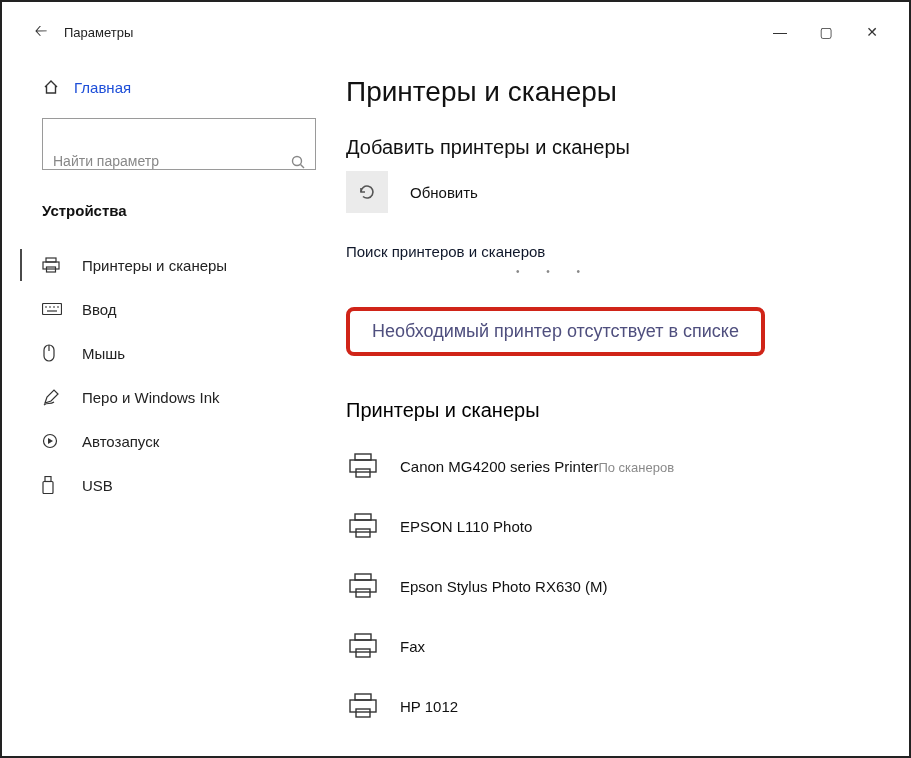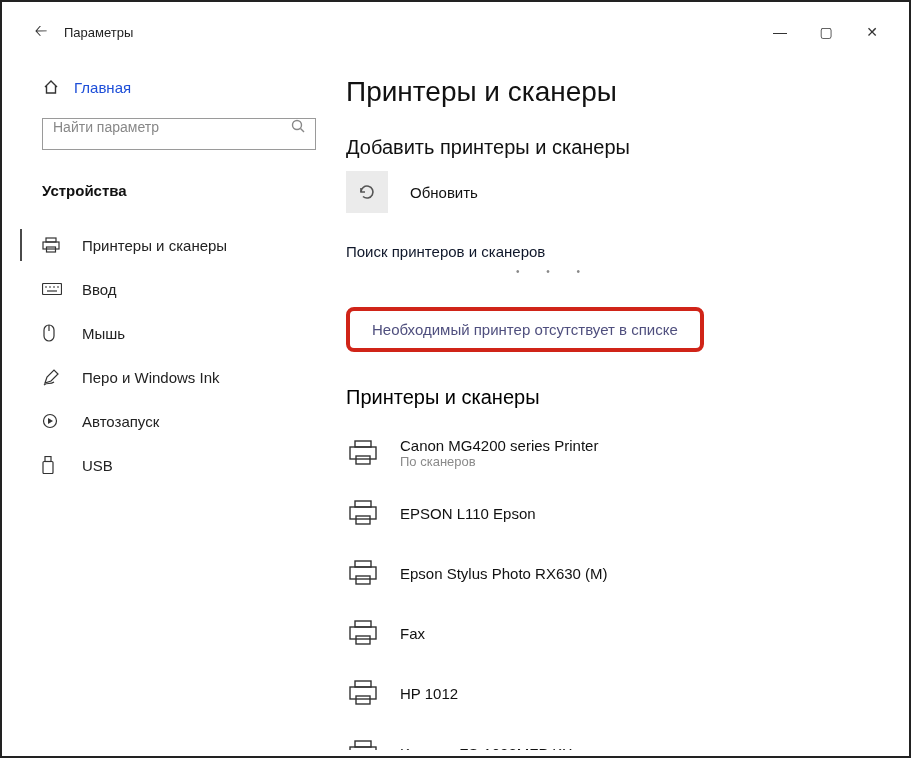--- a/index.html
+++ b/index.html
@@ -57,23 +57,23 @@
 }
 .home-row {
   display:flex;align-items:center;gap:14px;
   padding:8px 0 8px 22px;
   font-size:15px;color:#1d4ed8;
   cursor:pointer;
 }
 .home-row .icon{width:18px;height:18px;display:flex;align-items:center;justify-content:center;}
 .search {
   margin:14px 22px 0 22px;
-  height:32px;
+  height:52px;
   border:1px solid #9a9a9a;
-  display:flex;align-items:flex-start;
+  display:flex;align-items:flex-end;
   padding:0 10px;
   color:#6b6b6b;
   font-size:14px;
 }
 .search span { color:#888; }
 .search .sicon { margin-left:auto;color:#888;font-size:14px;}
 .section-label{
   margin:32px 22px 0 22px;
   font-size:15px;font-weight:600;color:#111;
 }
@@ -110,33 +110,33 @@
   color:#555;font-size:18px;cursor:pointer;
 }
 .refresh-label{font-size:15px;color:#111;}
 .searching{font-size:15px;color:#0f172a;margin-bottom:6px;}
 .dots{font-size:10px;color:#888;letter-spacing:12px;padding-left:170px;margin-bottom:30px;}
 .missing-link{
   display:inline-block;
   border:4px solid #d02418;
   border-radius:8px;
   padding:10px 22px;
-  font-size:15px;
+  font-size:18px;
   color:#4f4f7e;
   cursor:pointer;
-  margin-bottom:34px;
+  margin-bottom:43px;
 }
 .list-head{font-size:20px;font-weight:400;margin-bottom:14px;}
 .plist{display:flex;flex-direction:column;}
 .pitem{
   display:flex;align-items:center;gap:20px;
   height:60px;cursor:pointer;
 }
 .pitem .picon{width:34px;height:34px;display:flex;align-items:center;justify-content:center;}
-.pitem .ptext{display:flex;flex-direction:column;}
+.pitem .ptext{display:flex;flex-direction:row;align-items:flex-end;}
 .pitem .pname{font-size:15px;color:#111;}
 .pitem .psub{font-size:13px;color:#8a8a8a;}
 svg{display:block}
 </style>
 </head>
 <body>
 
 <div class="frame">
   <div class="inner">
 
@@ -284,21 +284,21 @@
           </div>
           <div class="pitem">
             <span class="picon">
                 <svg width="30" height="26" viewBox="0 0 30 26" fill="none" stroke="#333" stroke-width="1.4">
                   <rect x="7" y="1" width="16" height="6"></rect>
                   <rect x="2" y="7" width="26" height="12"></rect>
                   <rect x="8" y="16" width="14" height="8"></rect>
                 </svg>
               </span>
             <span class="ptext">
-              <span class="pname">EPSON L110 Epson</span>
+              <span class="pname">EPSON L110 Photo</span>
             </span>
           </div>
           <div class="pitem">
             <span class="picon">
                 <svg width="30" height="26" viewBox="0 0 30 26" fill="none" stroke="#333" stroke-width="1.4">
                   <rect x="7" y="1" width="16" height="6"></rect>
                   <rect x="2" y="7" width="26" height="12"></rect>
                   <rect x="8" y="16" width="14" height="8"></rect>
                 </svg>
               </span>

